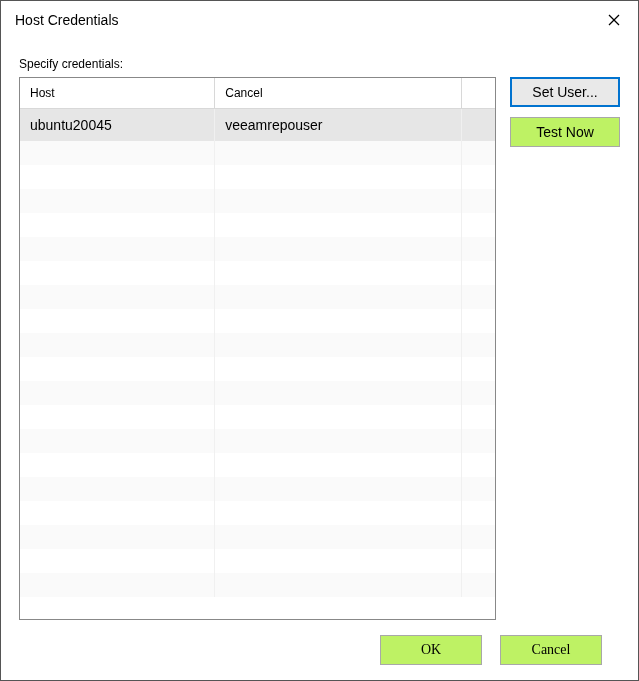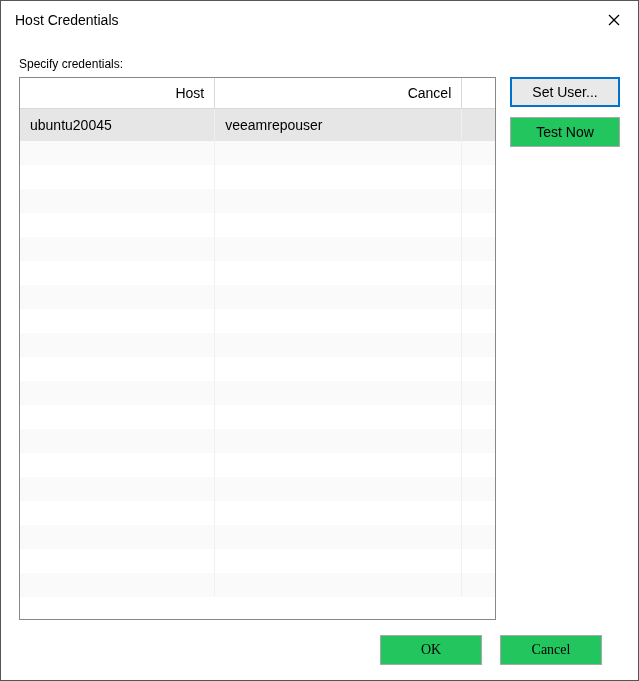--- a/index.html
+++ b/index.html
@@ -53,23 +53,23 @@
     border: 1px solid #888;
     overflow: hidden;
     background: #fff;
     display: flex; flex-direction: column;
   }
   table {
     border-collapse: collapse;
     width: 100%;
   }
   th {
-    text-align: right;
+    text-align: left;
     font-weight: 400;
-    font-size: 14px;
+    font-size: 12px;
     padding: 6px 10px;
     border-right: 1px solid #d8d8d8;
     border-bottom: 1px solid #d8d8d8;
     background: #fff;
     height: 30px;
   }
   th:last-child { border-right: none; }
   tbody tr.selected td { background: #e6e6e6; }
   tbody tr.empty td { background: #fff; }
   tbody tr.empty:nth-child(even) td { background: #fafafa; }
@@ -81,21 +81,21 @@
   }
   td:last-child { border-right: none; }
   .filler { flex: 1; }
   .side {
     width: 110px;
     display: flex; flex-direction: column;
     gap: 10px;
   }
   button.win {
     height: 30px;
-    background: #22c55e;
+    background: #bef264;
     border: 1px solid #a8a8a8;
     font-family: inherit;
     font-size: 14px;
     padding: 0 8px;
     cursor: default;
   }
   button.win.primary {
     border: 2px solid #0173cf;
     background: #e9e9e9;
   }

